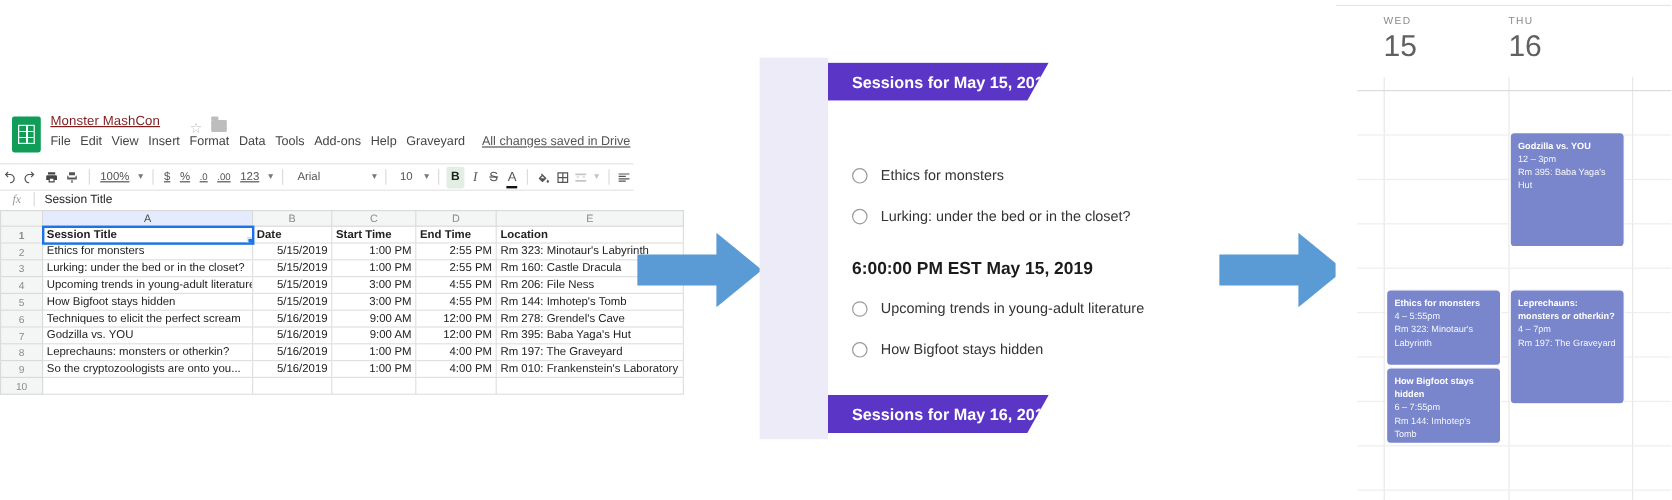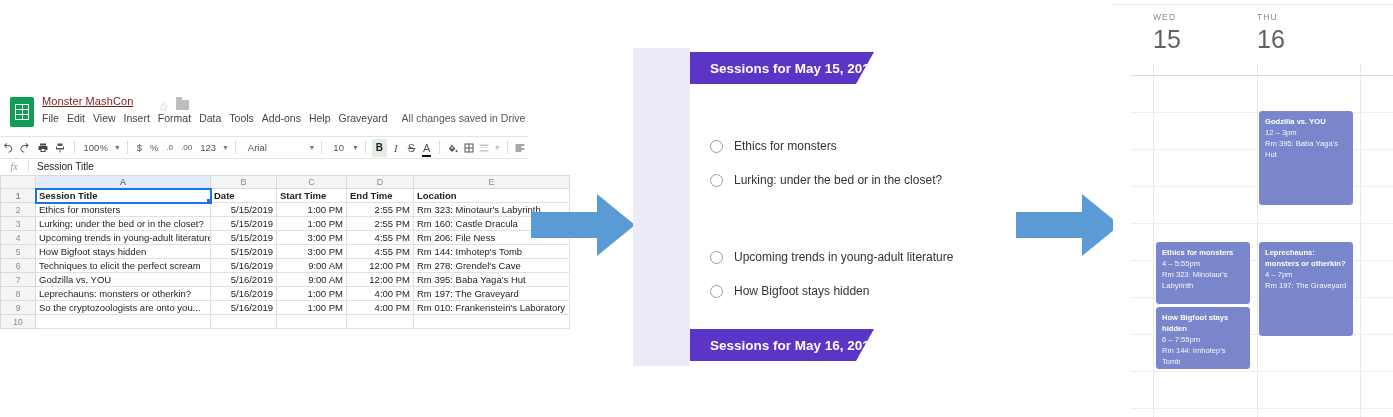--- a/index.html
+++ b/index.html
@@ -26,30 +26,30 @@
       linear-gradient(to right,transparent 6px,#fff 6px,#fff 7px,transparent 7px);
   }
   .gs-docname{
     position:absolute;left:42px;top:3px;font-size:11px;color:#7f1d1d;letter-spacing:.1px;text-decoration:underline;
   }
   .gs-star{position:absolute;left:158px;top:8px;font-size:12px;color:#bdbdbd;}
   .gs-folder{position:absolute;left:176px;top:8px;width:13px;height:10px;background:#bdbdbd;border-radius:1px;}
   .gs-folder:before{content:"";position:absolute;left:0;top:-3px;width:6px;height:3px;background:#bdbdbd;border-radius:1px 1px 0 0;}
   .gs-menubar{position:absolute;left:42px;top:20px;font-size:10.5px;color:#444;white-space:nowrap;}
   .gs-menubar span{margin-right:8px;}
-  .gs-saved{color:#555;margin-left:6px;}
+  .gs-saved{color:#555;text-decoration:underline;margin-left:6px;}
 
   .gs-toolbar{
     position:absolute;left:0;top:44px;width:528px;height:21px;
     border-top:1px solid #e4e4e4;border-bottom:1px solid #e4e4e4;
     display:flex;align-items:center;font-size:10px;color:#444;
   }
   .tb{display:flex;align-items:center;justify-content:center;height:18px;margin:0 1px;color:#555;}
   .tb-sep{width:1px;height:13px;background:#dcdcdc;margin:0 5px;}
-  .tb-txt{font-size:9.5px;padding:0 3px;}
+  .tb-txt{font-size:9.5px;padding:0 3px;text-decoration:underline;}
   .tb-caret{font-size:7px;color:#777;margin-left:2px;}
   .tb-b{font-weight:bold;background:#e2eee4;border-radius:2px;padding:0 4px;color:#222;}
   .tb-i{font-style:italic;padding:0 5px;}
   .tb-font{font-size:9.5px;padding:0 2px;}
   .tb-disabled{color:#c4c4c4;}
   .tb-underA{position:relative;padding:0 3px;}
   .tb-underA:after{content:"";position:absolute;left:2px;right:2px;bottom:0px;height:2px;background:#111;}
 
   .gs-formulabar{
     position:absolute;left:0;top:65px;width:528px;height:18px;
@@ -326,20 +326,21 @@
 
     <div class="pk-opt" id="opt1">
       <span class="pk-radio"></span>
       <span>Ethics for monsters</span>
     </div>
     <div class="pk-opt" id="opt2">
       <span class="pk-radio"></span>
       <span>Lurking: under the bed or in the closet?</span>
     </div>
 
+    <div class="pk-timehdr" id="time2">6:00:00 PM EST May 15, 2019</div>
 
     <div class="pk-opt" id="opt3">
       <span class="pk-radio"></span>
       <span>Upcoming trends in young-adult literature</span>
     </div>
     <div class="pk-opt" id="opt4">
       <span class="pk-radio"></span>
       <span>How Bigfoot stays hidden</span>
     </div>
 

